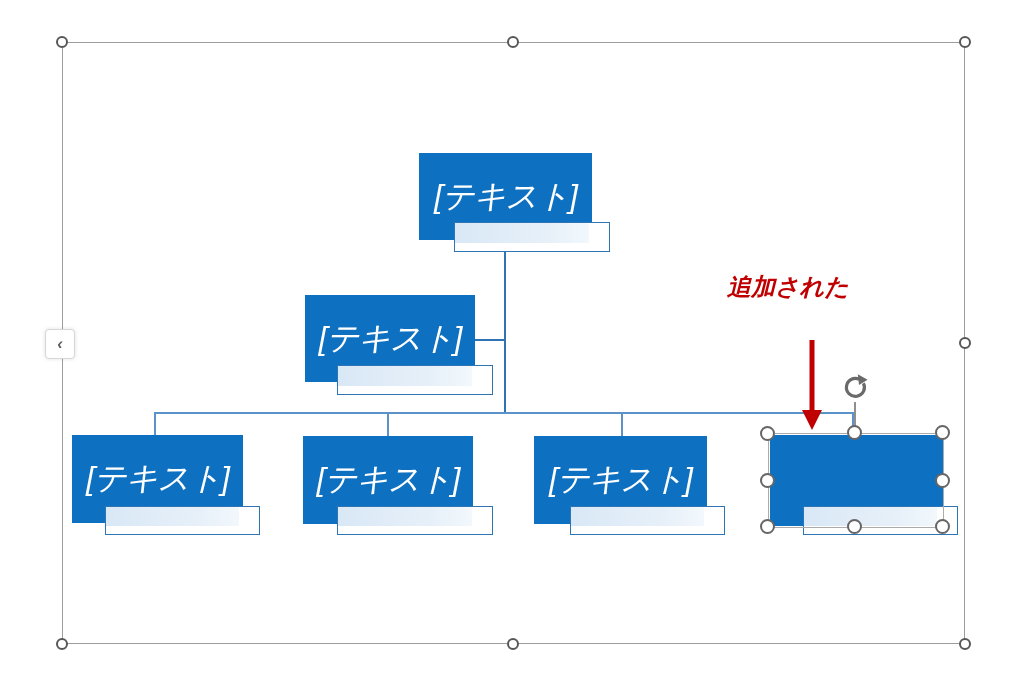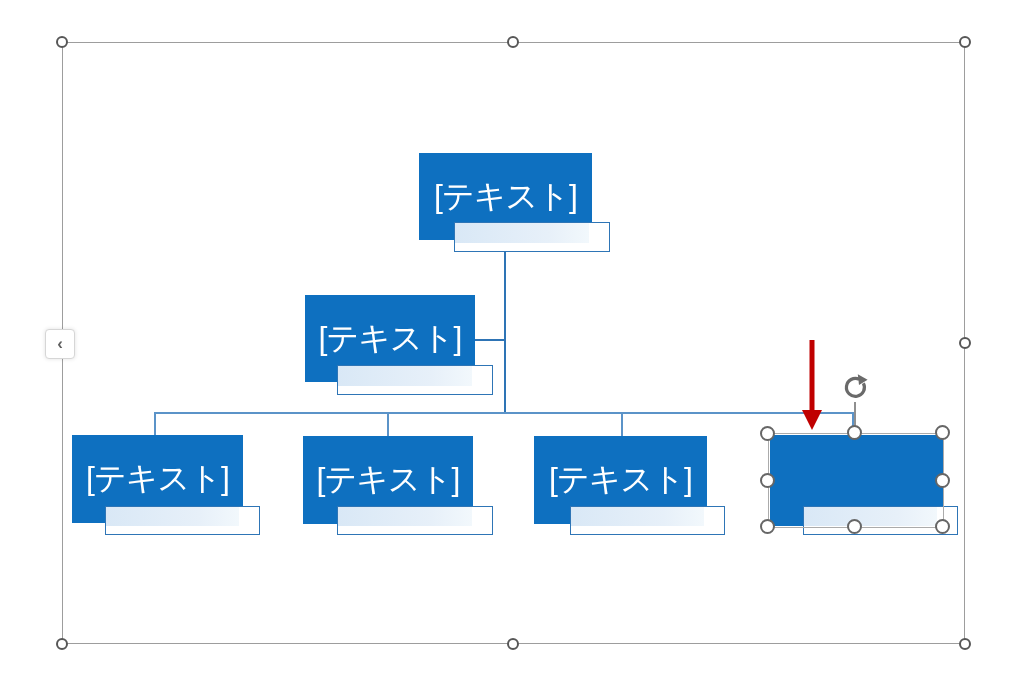--- a/index.html
+++ b/index.html
@@ -6,20 +6,21 @@
   body {
     font-family: "Liberation Sans", sans-serif;
     background: #ffffff;
   }
   .canvas {
     position: relative;
     width: 1016px;
     height: 686px;
     background: #ffffff;
     overflow: hidden;
+    font-style: italic;
   }
   
   .conn { position: absolute; background: #5b93c8; }
   .conn.dark { background: #2e74b5; }
   
   .node {
     position: absolute;
     background: #0e70c0;
     display: flex;
     align-items: center;
@@ -182,19 +183,20 @@
   <div class="sh" style="left:760px; top:426px;"></div>
   <div class="sh" style="left:847px; top:425px;"></div>
   <div class="sh" style="left:935px; top:425px;"></div>
   <div class="sh" style="left:760px; top:473px;"></div>
   <div class="sh" style="left:935px; top:473px;"></div>
   <div class="sh" style="left:760px; top:519px;"></div>
   <div class="sh" style="left:847px; top:519px;"></div>
   <div class="sh" style="left:935px; top:519px;"></div>
 
   <div class="callout">
+    <span style="display:block;">追加された</span>
   </div>
   <svg class="callout-arrow" width="26" height="96" viewBox="0 0 26 96">
     <rect x="10.5" y="2" width="5" height="71" fill="#c00000"></rect>
     <polygon points="3,72 23,72 13,92" fill="#c00000"></polygon>
   </svg>
 
 </div>
 
 </body></html>

